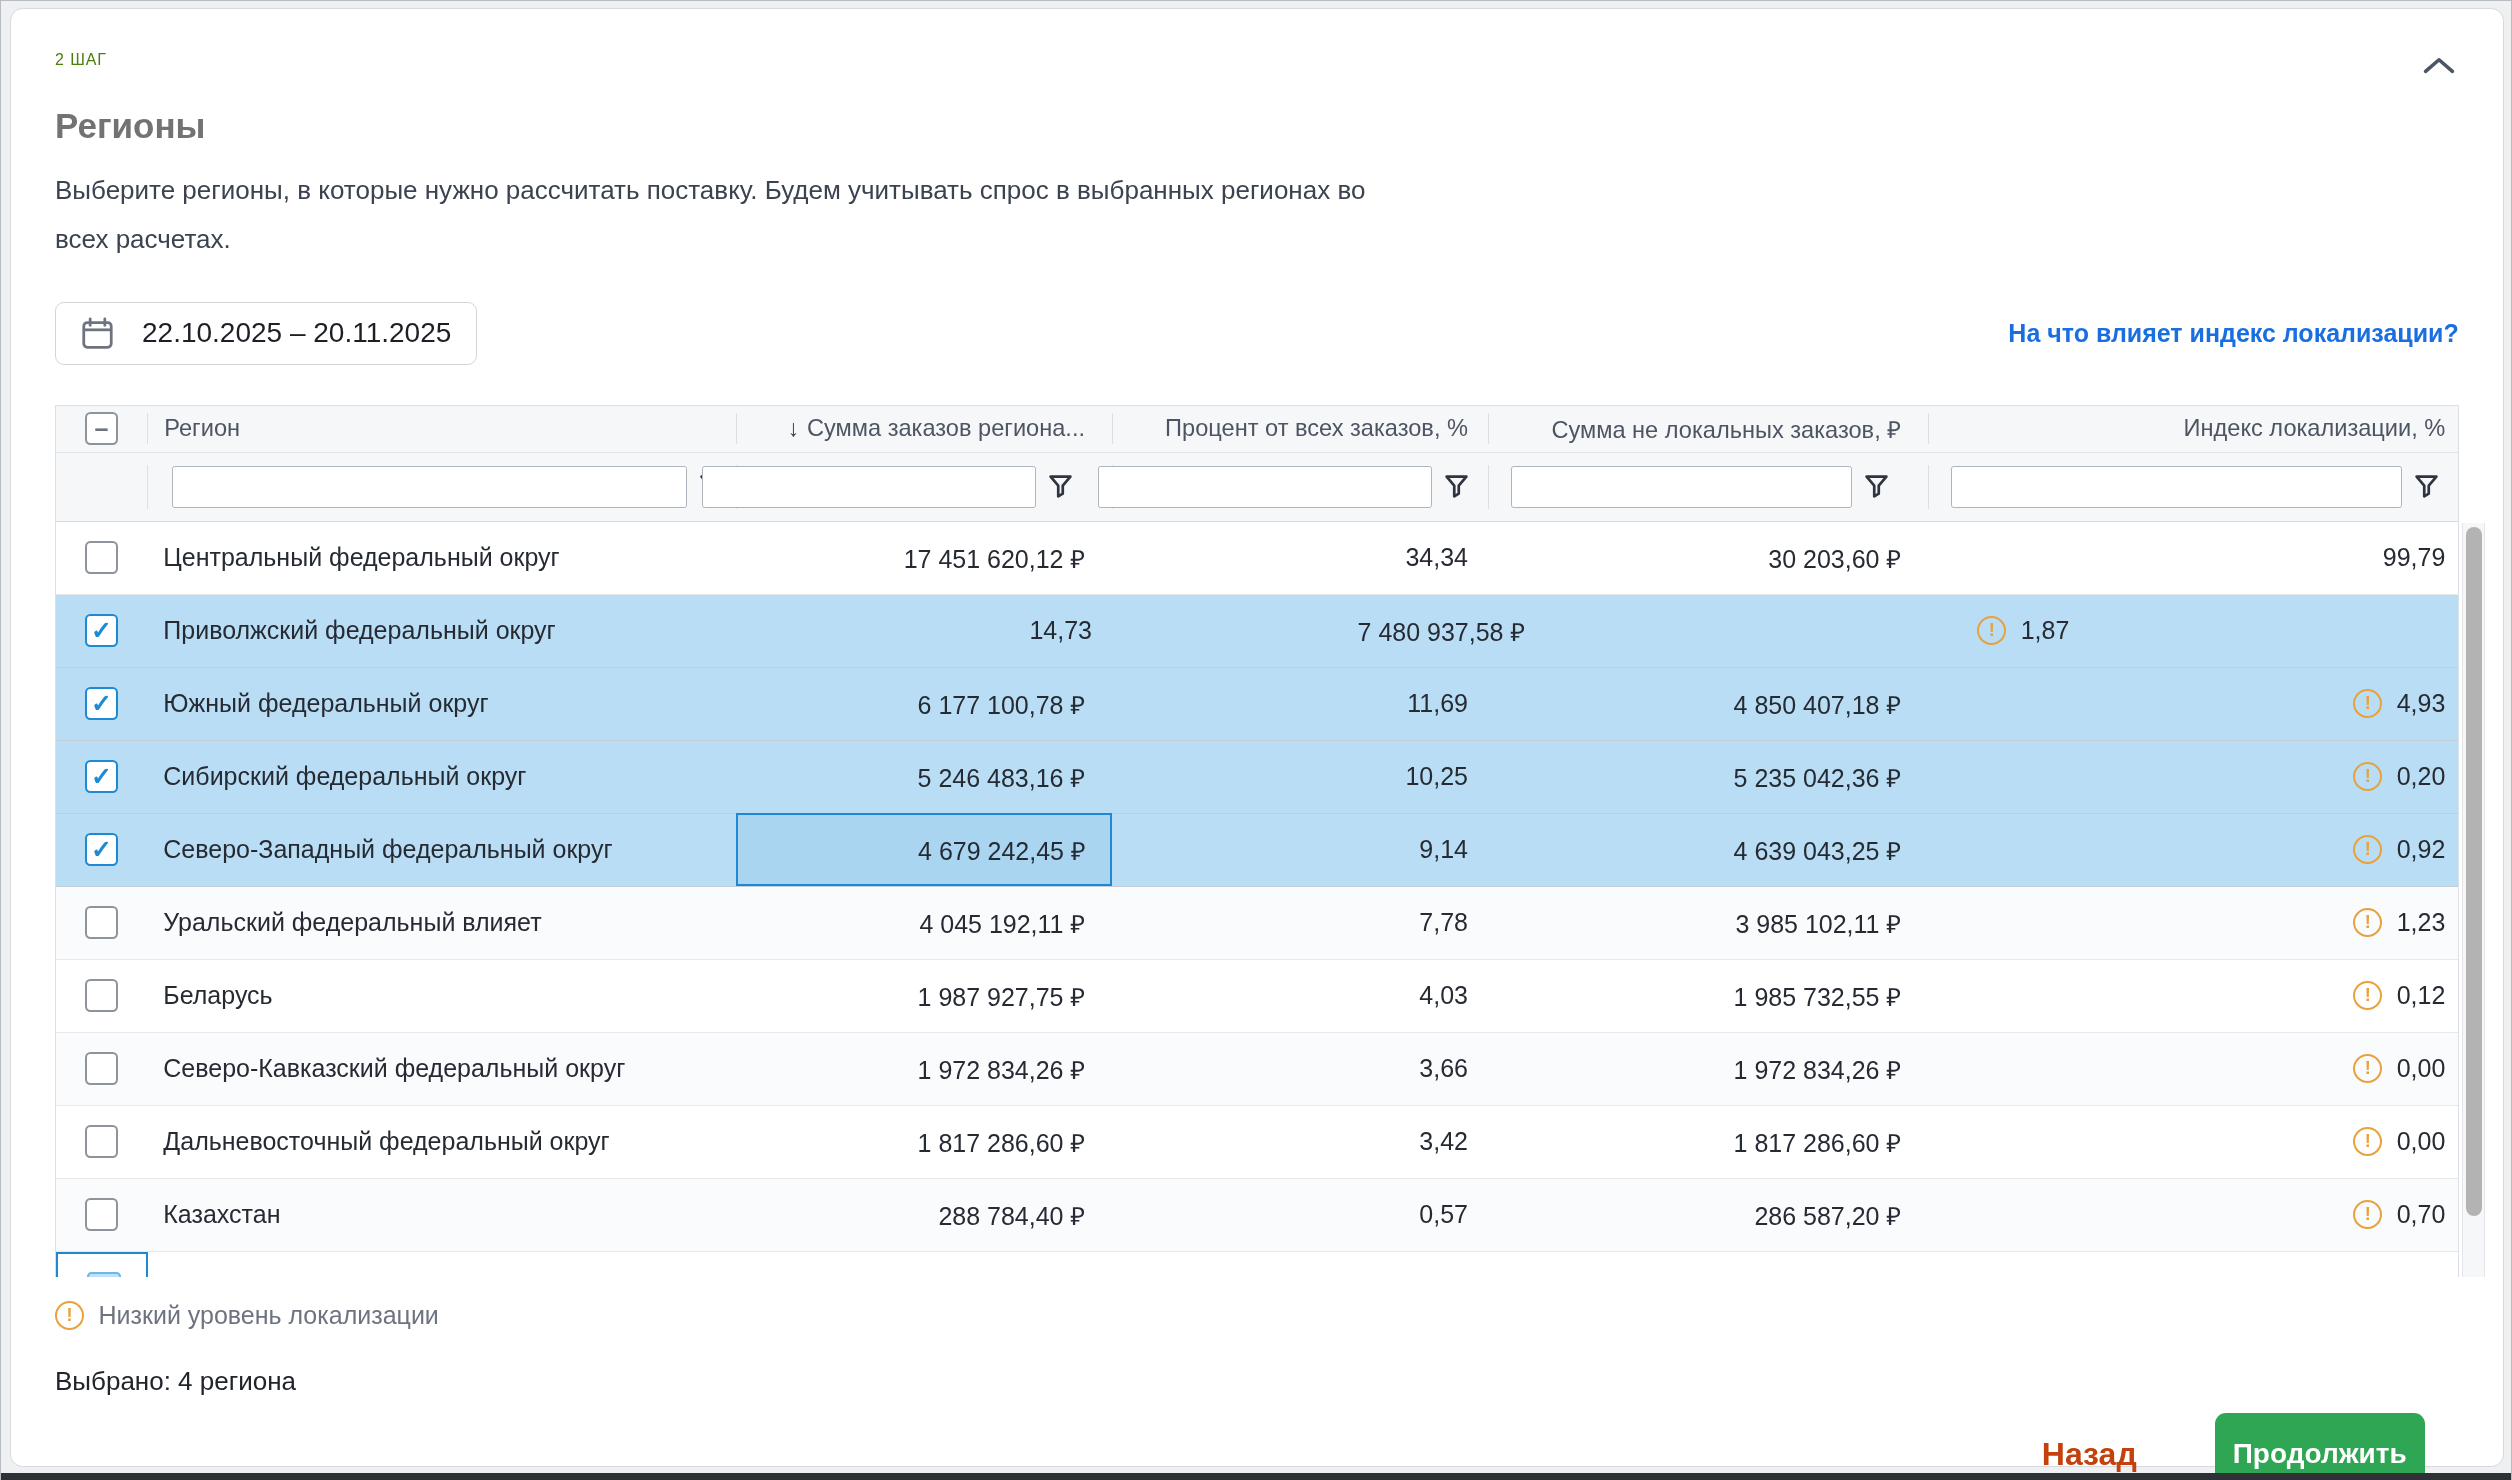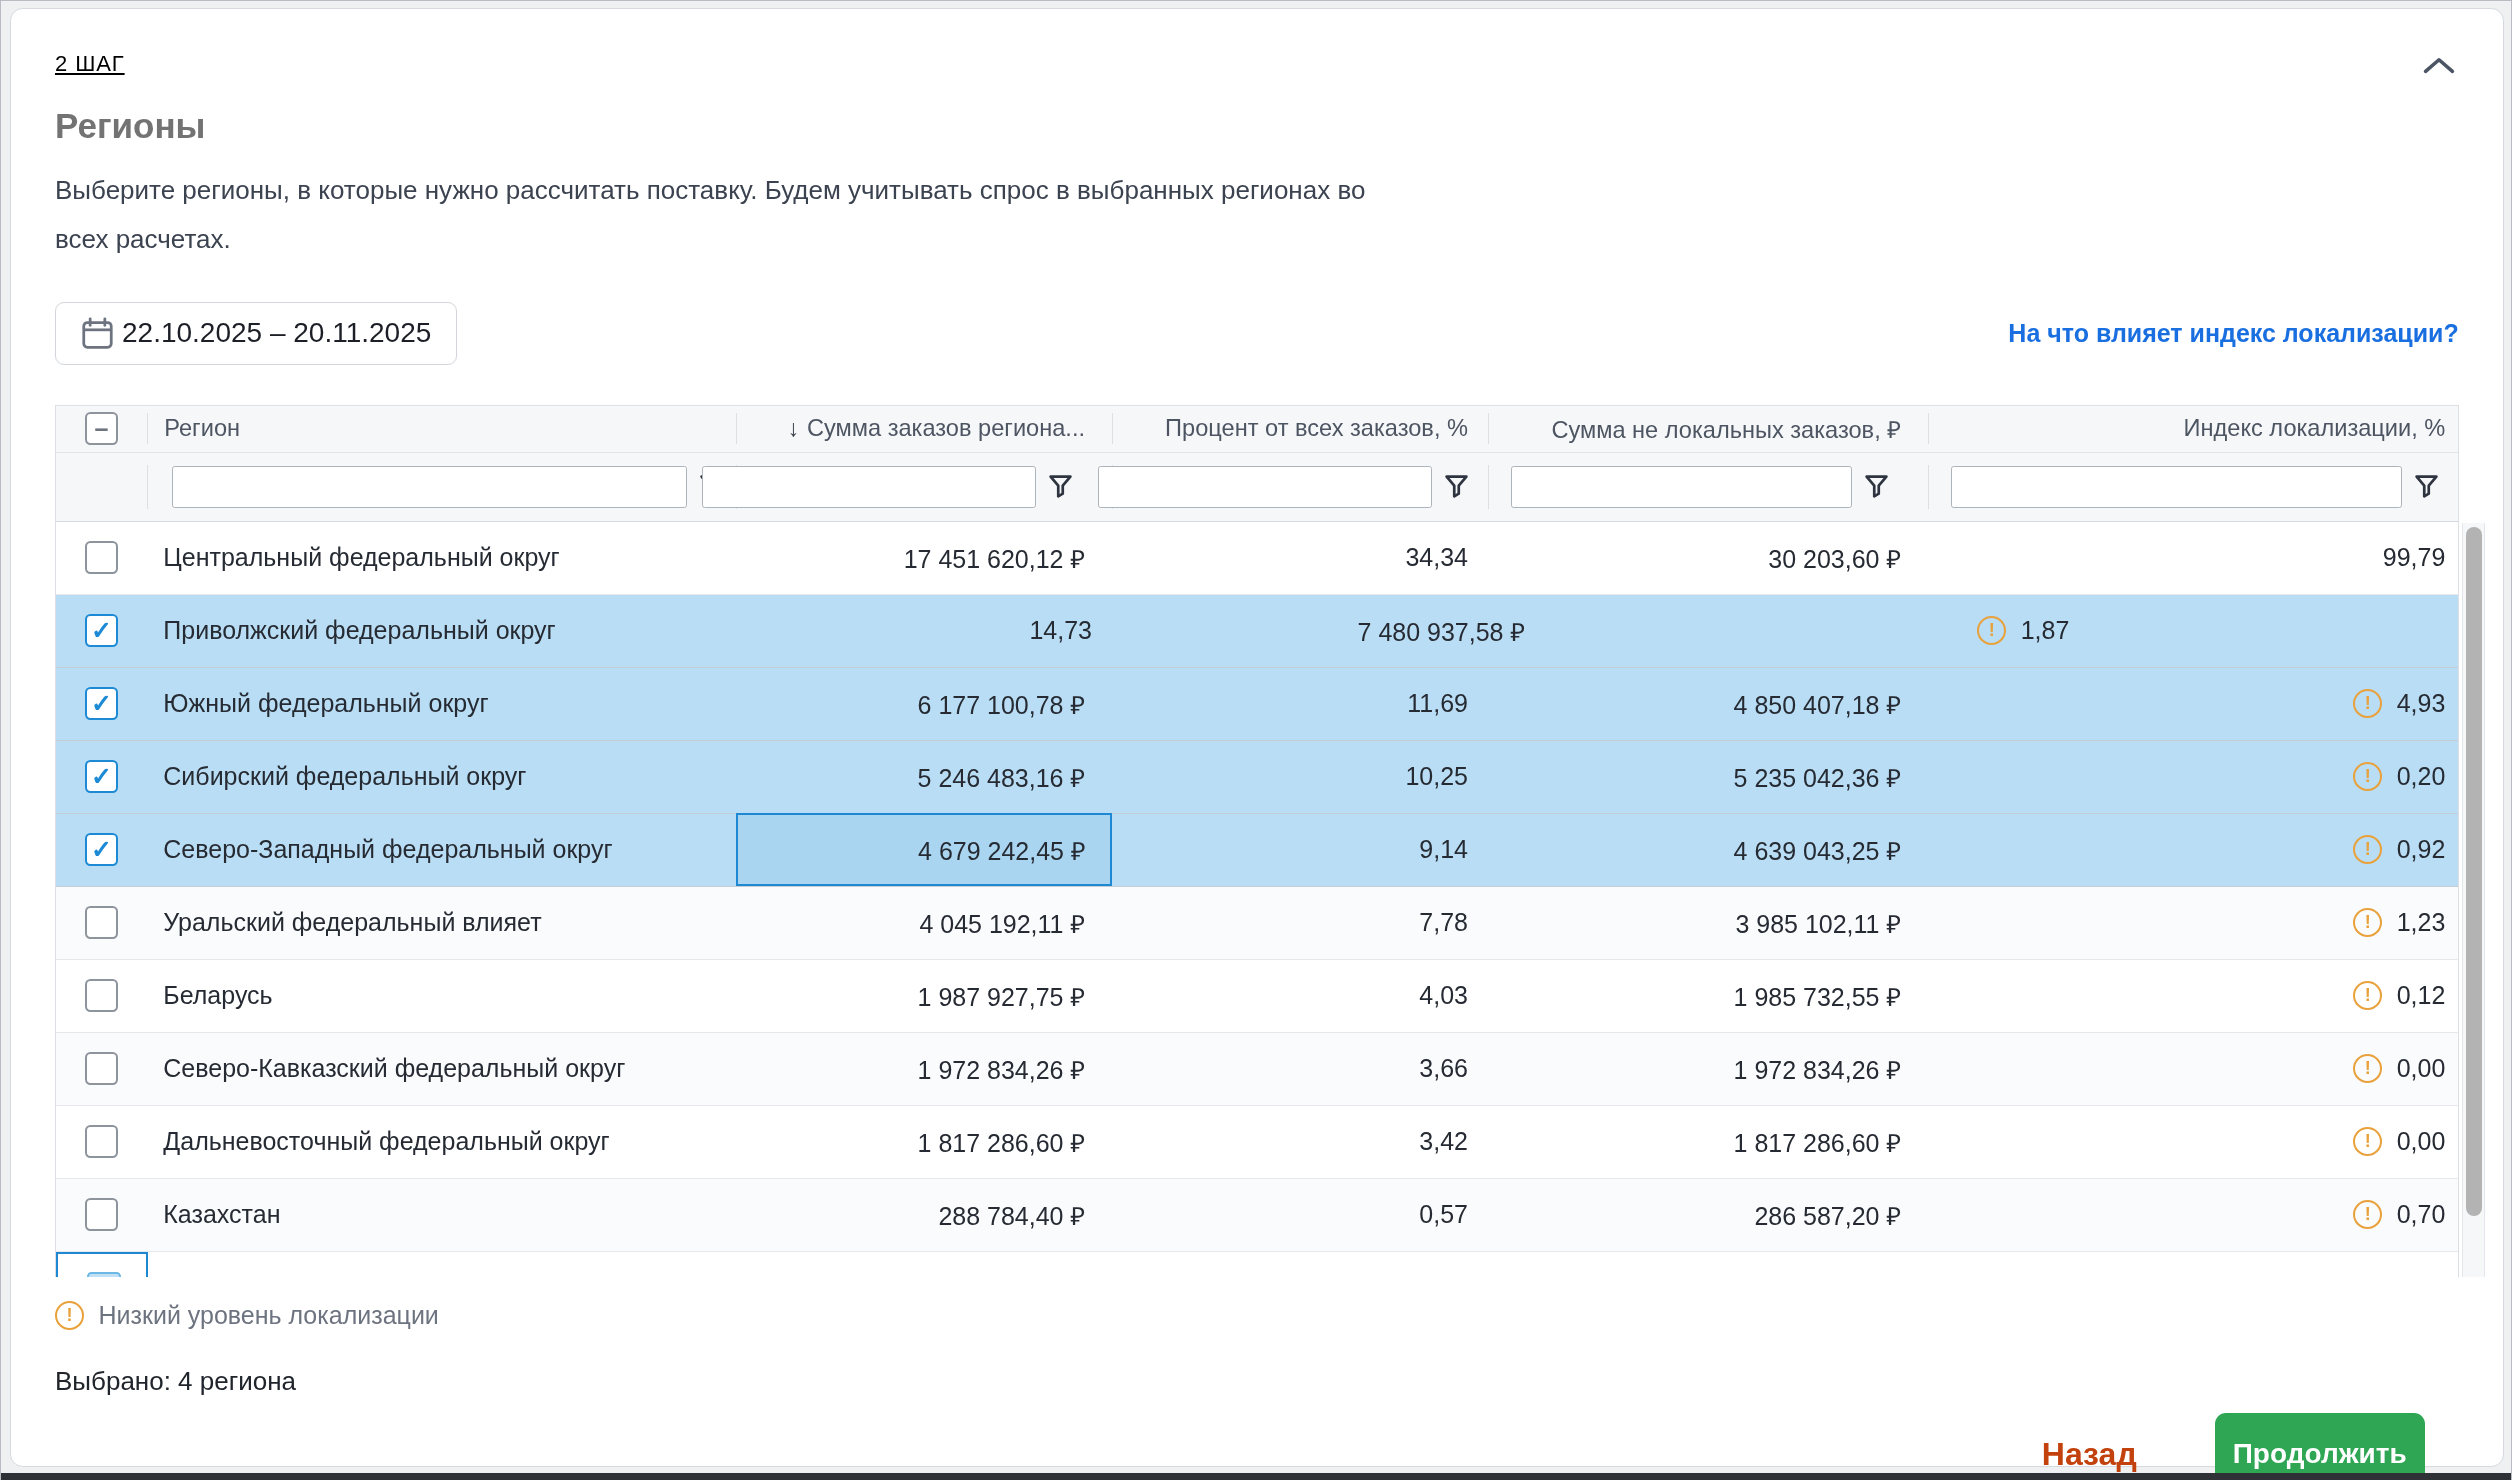--- a/index.html
+++ b/index.html
@@ -12,28 +12,28 @@
     overflow:hidden;
     border:1.8px solid #b7bcc2;
   }
   .bottom-bar { position:absolute; left:0; right:0; bottom:0; height:7.3px; background:#2e3135; }
   .panel {
     position:absolute; left:9px; top:7.3px; right:7.3px; bottom:12.7px;
     background:#ffffff; border:0.9px solid #d6dade; border-radius:12.7px;
     padding:42px 44px 0 44px;
   }
   .step-row { display:flex; justify-content:space-between; align-items:flex-start; }
-  .step-label { font-size:22px; color:#000000; letter-spacing:0.9px;text-decoration:underline; }
+  .step-label { font-size:16px; color:#4d7c0f; letter-spacing:0.9px; }
   .collapse-btn { width:40px; height:40px; display:flex; align-items:center; justify-content:center; cursor:pointer; margin-top:-5.4px; }
   .page-title { font-size:35px; font-weight:bold; color:#737373; margin-top:20px; }
   .page-desc { font-size:26px; color:#3c4350; line-height:49px; margin-top:20px; max-width:1359px; }
 
   .controls-row { margin-top:38px; display:flex; justify-content:space-between; align-items:center; }
   .date-btn {
-    display:inline-flex; align-items:center; gap:8px;
+    display:inline-flex; align-items:center; gap:28px;
     border:0.9px solid #d2d6db; border-radius:9px; background:#fff;
     height:63px; padding:0 25px; cursor:pointer;
   }
   .date-text { font-size:28px; color:#1c1f26; }
   .loc-link { font-size:25px; color:#1a6fe0; text-decoration:none; cursor:pointer; font-weight:bold; }
 
   
   .table-wrap { position:relative; margin-top:40px; border:0.9px solid #dcdfe4; border-bottom:none; }
   .thead { display:flex; background:#f6f7f9; height:47px; align-items:center; border-bottom:0.9px solid #e1e4e8; }
   .th { font-size:23.6px; color:#4d5562; display:flex; align-items:center; height:31px; }

